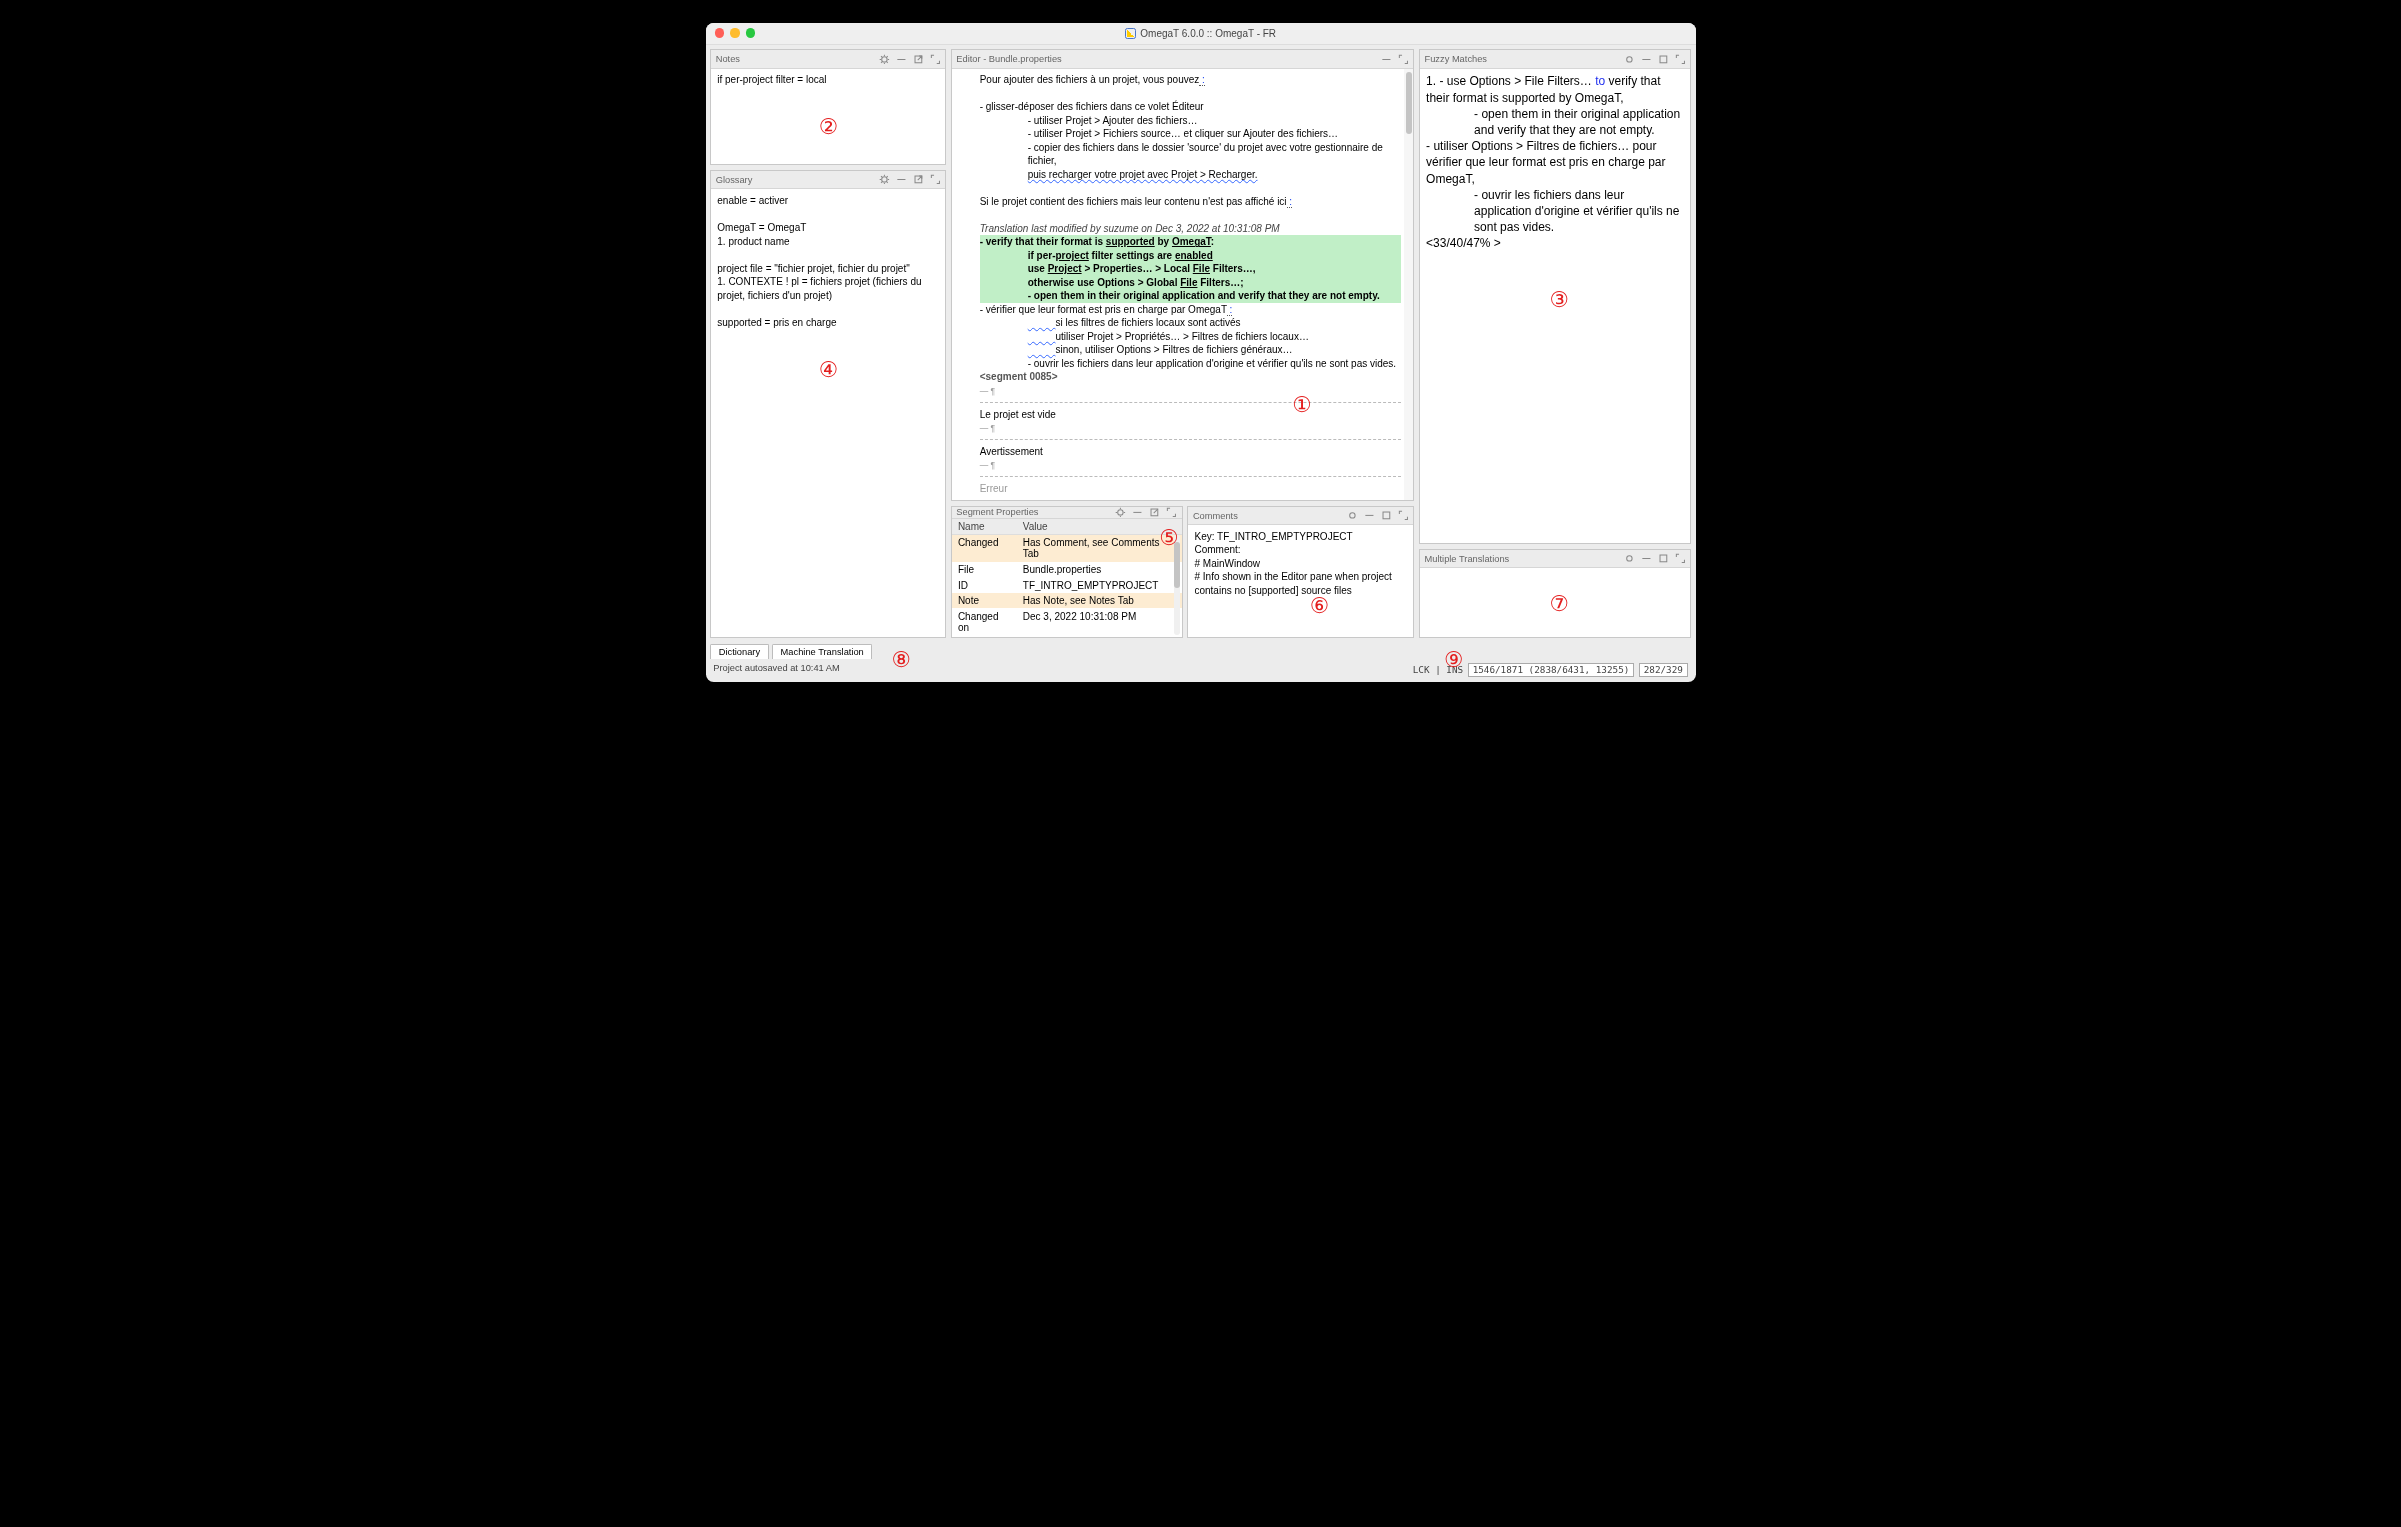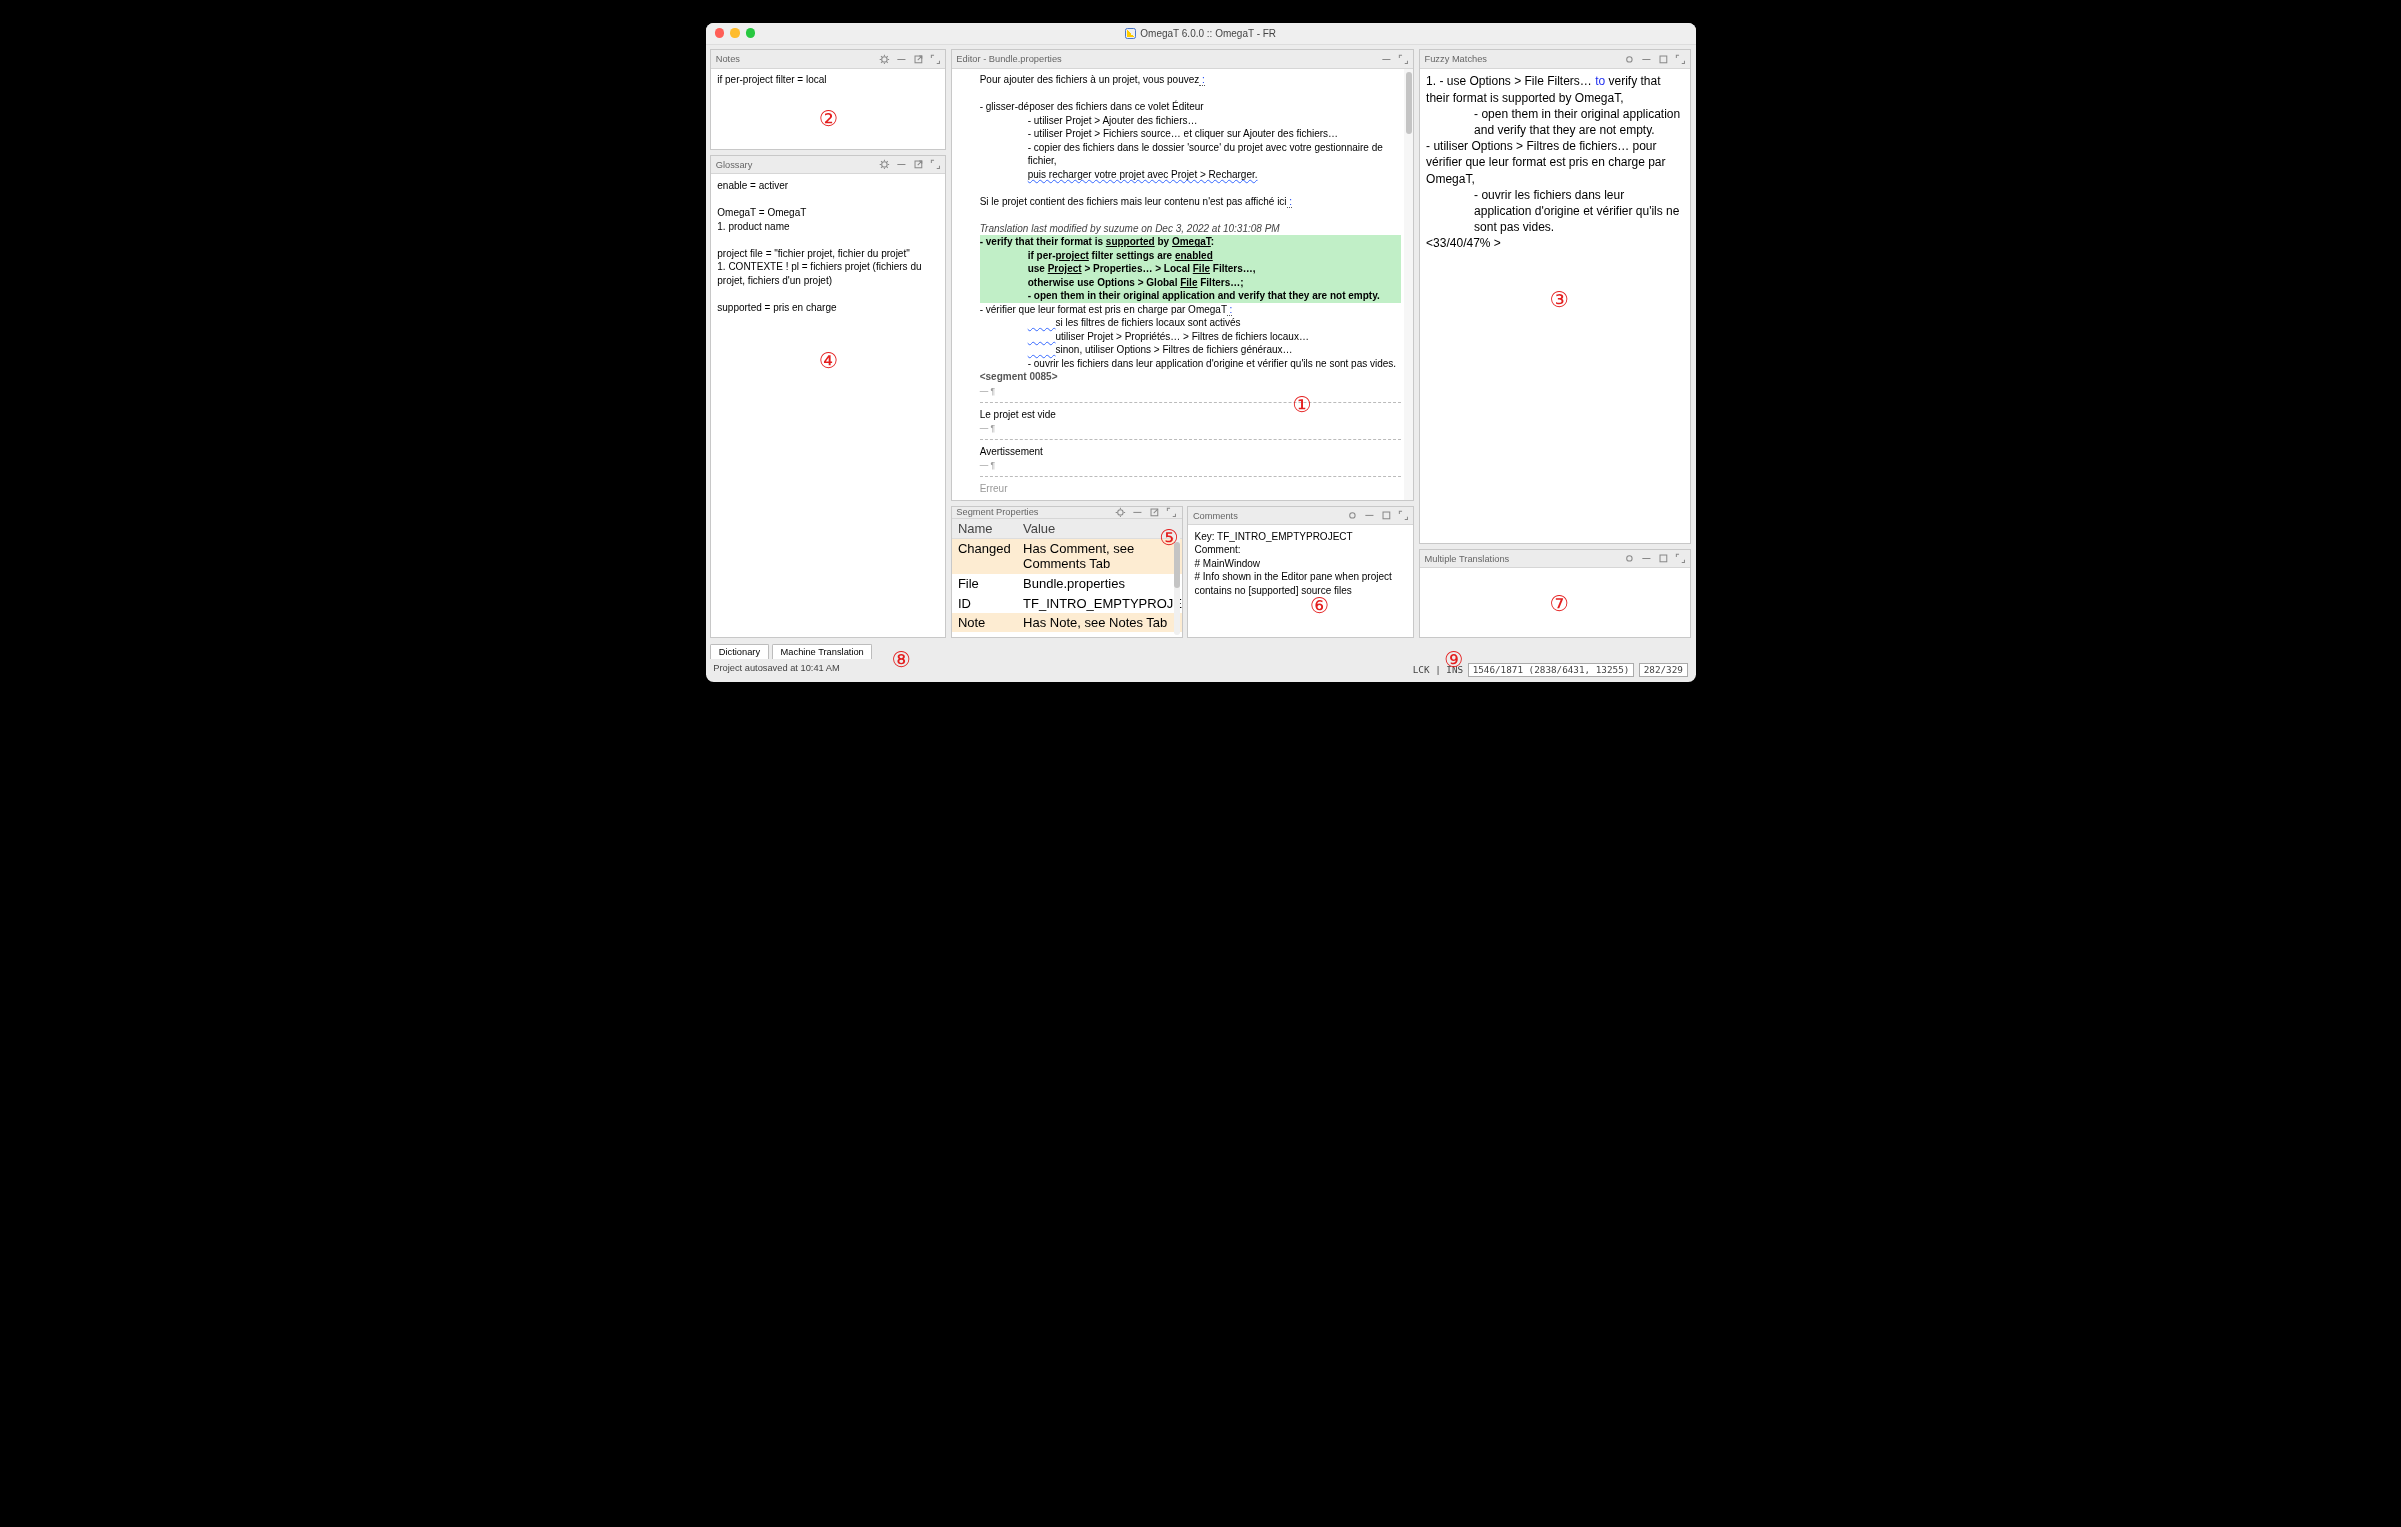--- a/index.html
+++ b/index.html
@@ -72,21 +72,21 @@
     border-bottom: 0.8px solid #d6d6d6;
     display:flex; align-items:center; justify-content:space-between;
     padding: 0 4.6px;
     font-size: 9.3px;
     color: #666;
   }
   .panel-ctrls { display:flex; gap:6.2px; align-items:center;}
   .ctrl-icon { width:10.8px; height:10.8px; display:inline-flex; align-items:center; justify-content:center; color:#888; cursor:pointer;}
   .ctrl-icon svg{width:10.8px;height:10.8px;stroke:#888;fill:none;stroke-width:1.5;}
   .panel-body { flex:1; padding: 4.6px 6.2px; font-size:10px; color:#000; overflow:auto; line-height:1.35;}
-  .notes { height: 101px; }
+  .notes { height: 116px; }
   .glossary { flex:1; }
   .editor { flex:1; }
   .segprops { width: 232px; height:132px;}
   .comments-p{ flex:1; height:132px;}
   .fuzzy { flex:1; min-height:422px;}
   .multi { height:89px; }
   .bottom-row { display:flex; gap:4.6px; }
 
   .badge {
     position:absolute;
@@ -105,21 +105,21 @@
   .uline { text-decoration:underline; }
   .wavy { text-decoration: underline wavy #3366ff; text-decoration-skip-ink:none;}
   .divider {
     border:none; border-top:0.8px dashed #bbb; margin:4.6px 0;
   }
   .para-mark { color:#999; font-size:8.5px; margin-right:3.1px;}
   .segmark { color:#555; font-weight:bold;}
   .indent2{padding-left:48px;display:block;}
 
   
-  .sp-table { width:100%; border-collapse:collapse; font-size:13px;}
+  .sp-table { width:100%; border-collapse:collapse; font-size:10px;}
   .sp-table th { text-align:left; font-weight:normal; color:#444; padding:2.3px 6.2px; background:#ececec; border-bottom:0.8px solid #ddd;}
   .sp-table td { padding:2.3px 6.2px; vertical-align:top;}
   .sp-table tr.highlight td { background:#fdecd2;}
   .sp-scroll { position:absolute;right:1.5px;top:28px;bottom:1.5px;width:6.2px;background:#f0f0f0;border-radius:3.1px;}
   .sp-thumb { position:absolute;left:0;width:6.2px;top:7.7px;height:46px;background:#c4c4c4;border-radius:3.1px;}
 
   
   .fuzzy-body { font-weight:normal; line-height:1.35; font-size:12px;}
   .fuzzy-body .indentf { padding-left:48px; display:block;}
   .fz-blue { color:#2030ef;}

